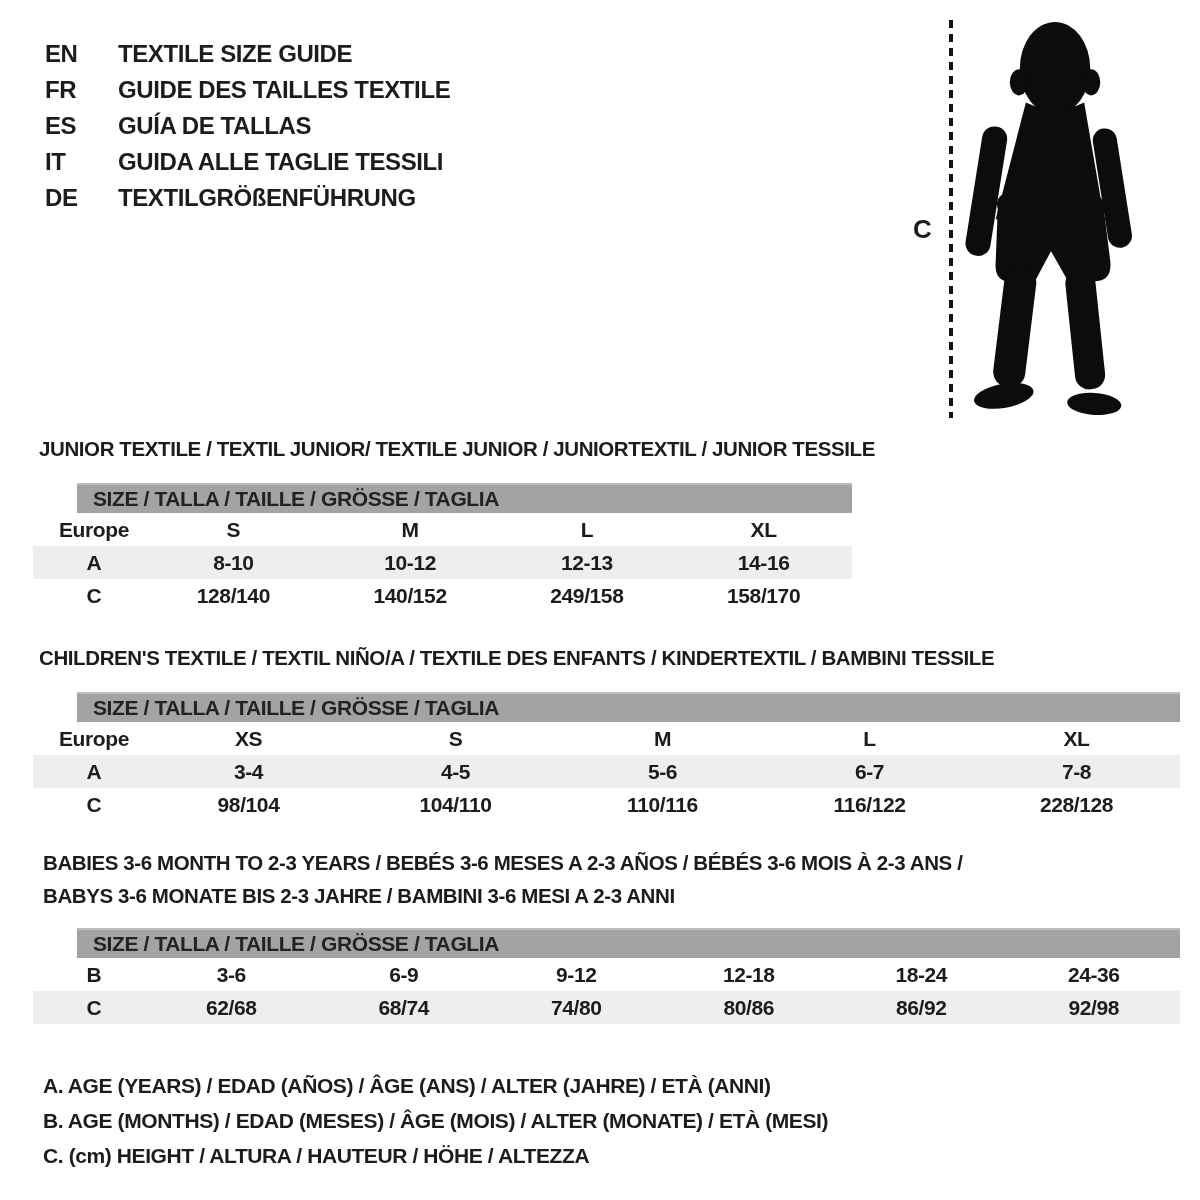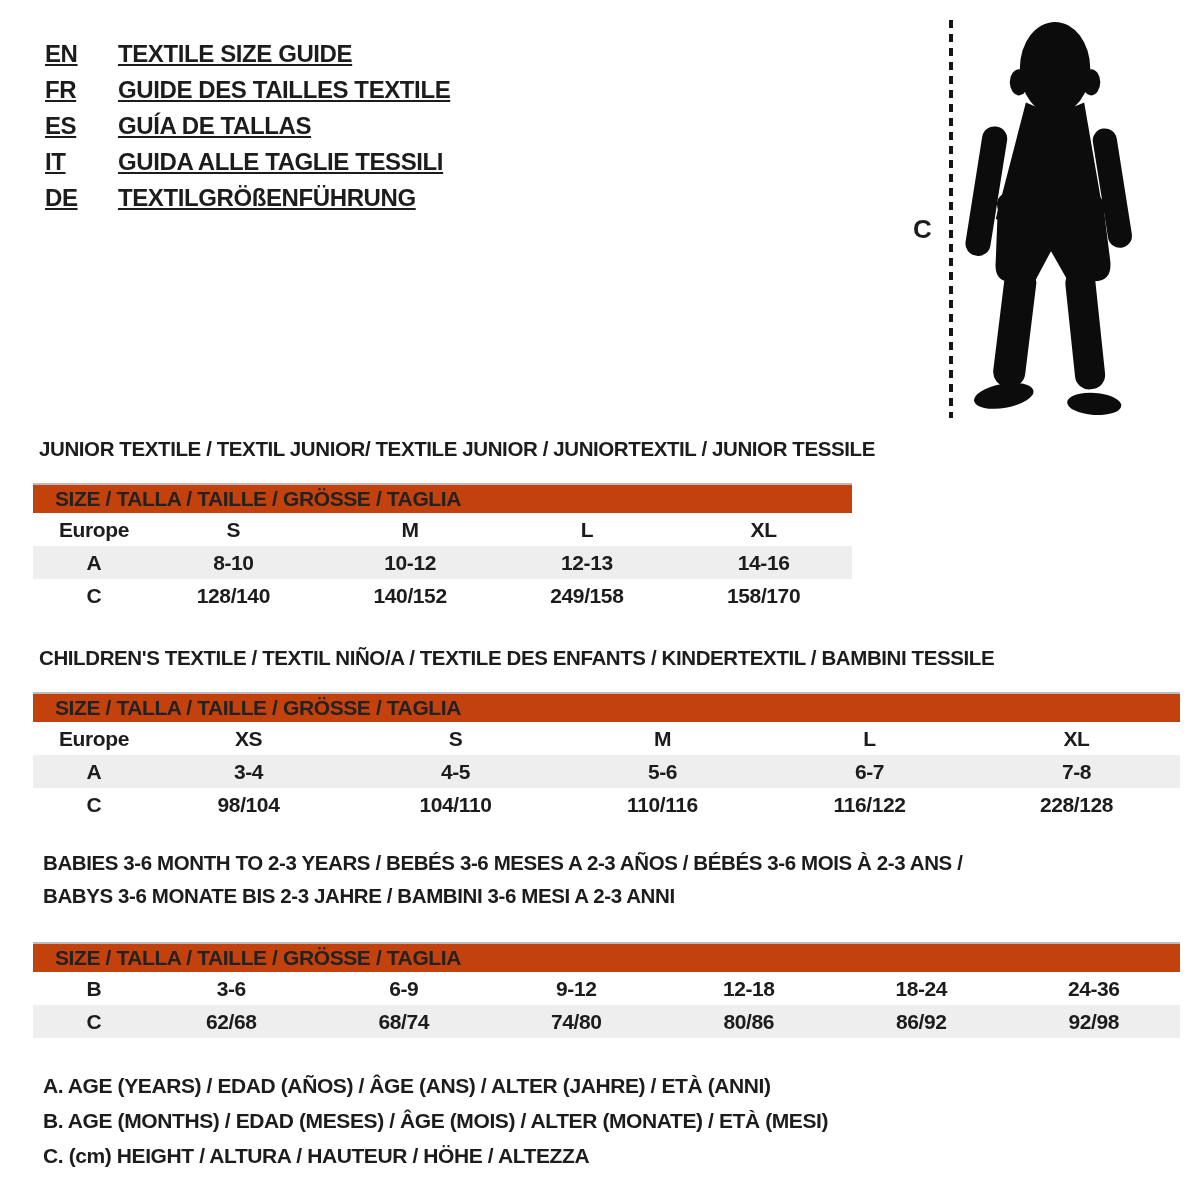--- a/index.html
+++ b/index.html
@@ -7,46 +7,46 @@
   body {
     position:relative;
     font-family:"Liberation Sans","DejaVu Sans",sans-serif;
     font-weight:700;
     color:#1c1c1c;
     letter-spacing:-0.4px;
   }
 
   
   .langs { position:absolute; left:45px; top:36px; }
-  .lang-row { display:flex; height:36px; align-items:center; font-size:24px; white-space:nowrap;text-decoration:underline; }
+  .lang-row { display:flex; height:36px; align-items:center; font-size:24px; white-space:nowrap; }
   .lang-code { width:73px; }
 
   
   .figure { position:absolute; left:905px; top:12px; width:280px; height:412px; }
   .dash-line {
     position:absolute; left:44px; top:8px; width:4px; height:398px;
     background:repeating-linear-gradient(to bottom,#141414 0 8px,transparent 8px 14px);
   }
   .height-label { position:absolute; left:8px; top:202px; font-size:26px; }
   .silhouette { position:absolute; left:58px; top:6px; width:174px; height:404px; }
 
   
   .size-section { position:absolute; }
   #section-junior   { left:33px; top:437px; width:819px; }
   #section-children { left:33px; top:646px; width:1147px; }
   #section-babies   { left:33px; top:846px; width:1147px; }
 
   .section-title { font-size:20.5px; line-height:24px; margin-left:6px; white-space:nowrap; }
   #section-junior .section-title, #section-children .section-title { margin-bottom:22px; }
-  .title-block { margin-bottom:30px; }
+  .title-block { margin-bottom:16px; }
   .title-line { font-size:20.5px; line-height:33px; margin-left:10px; white-space:nowrap; }
 
   .size-bar {
-    height:30px; background:#c2410c; border-top:2px solid #bcbcbc;
-    font-size:21px; line-height:27px; padding-left:22px; color:#222; white-space:nowrap;
+    height:30px; background:#a3a3a3; border-top:2px solid #bcbcbc;
+    font-size:21px; line-height:27px; padding-left:16px; color:#222; white-space:nowrap;margin-left:44px;
   }
   table { width:100%; border-collapse:collapse; table-layout:fixed; }
   td { height:33px; text-align:center; font-size:21px; font-weight:700; overflow:hidden; }
   td.rowlabel { width:112px; text-align:center; padding-left:10px; }
   tr.shaded { background:#eeeeee; }
 
   
   .footnotes { position:absolute; left:43px; top:1068px; }
   .footnote { font-size:21px; line-height:35px; white-space:nowrap; }
 </style>

